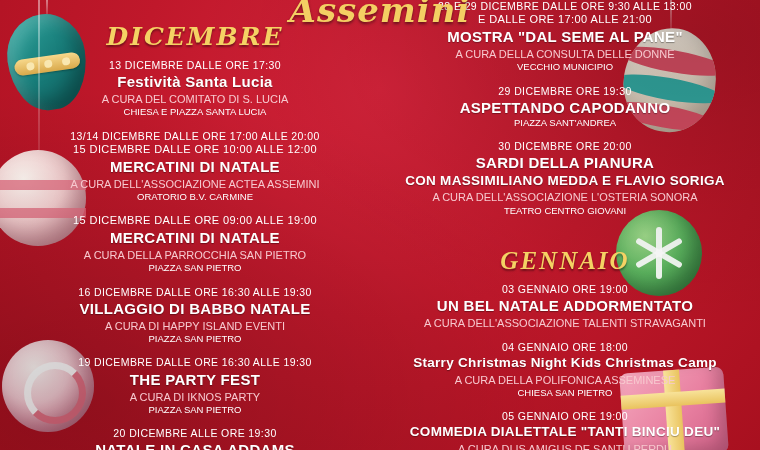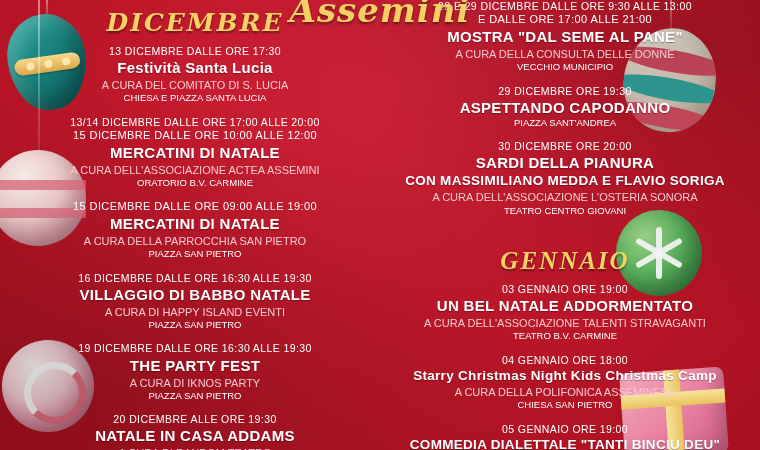--- a/index.html
+++ b/index.html
@@ -191,21 +191,21 @@
     padding: 0 10px;
     box-sizing: border-box;
   }
   .col {
     width: 50%;
     box-sizing: border-box;
     padding: 0 6px;
     text-align: center;
     color: #ffffff;
   }
-  .col-left { padding-top: 6px; }
+  .col-left { padding-top: 20px; }
   .col-right { }
 
   .poster-title {
     position: absolute;
     left: 0;
     right: 0;
     top: -10px;
     text-align: center;
     z-index: 6;
     font-family: "DejaVu Serif", serif;
@@ -388,21 +388,20 @@
         <div class="ev-org">A CURA DELL'ASSOCIAZIONE L'OSTERIA SONORA</div>
         <div class="ev-venue">TEATRO CENTRO GIOVANI</div>
       </div>
 
       <div class="month gennaio">GENNAIO</div>
 
       <div class="event">
         <div class="ev-date">03 GENNAIO ORE 19:00</div>
         <div class="ev-title">UN BEL NATALE ADDORMENTATO</div>
         <div class="ev-org">A CURA DELL'ASSOCIAZIONE TALENTI STRAVAGANTI</div>
-        <div class="ev-venue">TEATRO B.V. CARMINE</div>
       </div>
 
       <div class="event">
         <div class="ev-date">04 GENNAIO ORE 18:00</div>
         <div class="ev-title small">Starry Christmas Night Kids Christmas Camp</div>
         <div class="ev-org">A CURA DELLA POLIFONICA ASSEMINESE</div>
         <div class="ev-venue">CHIESA SAN PIETRO</div>
       </div>
 
       <div class="event">

